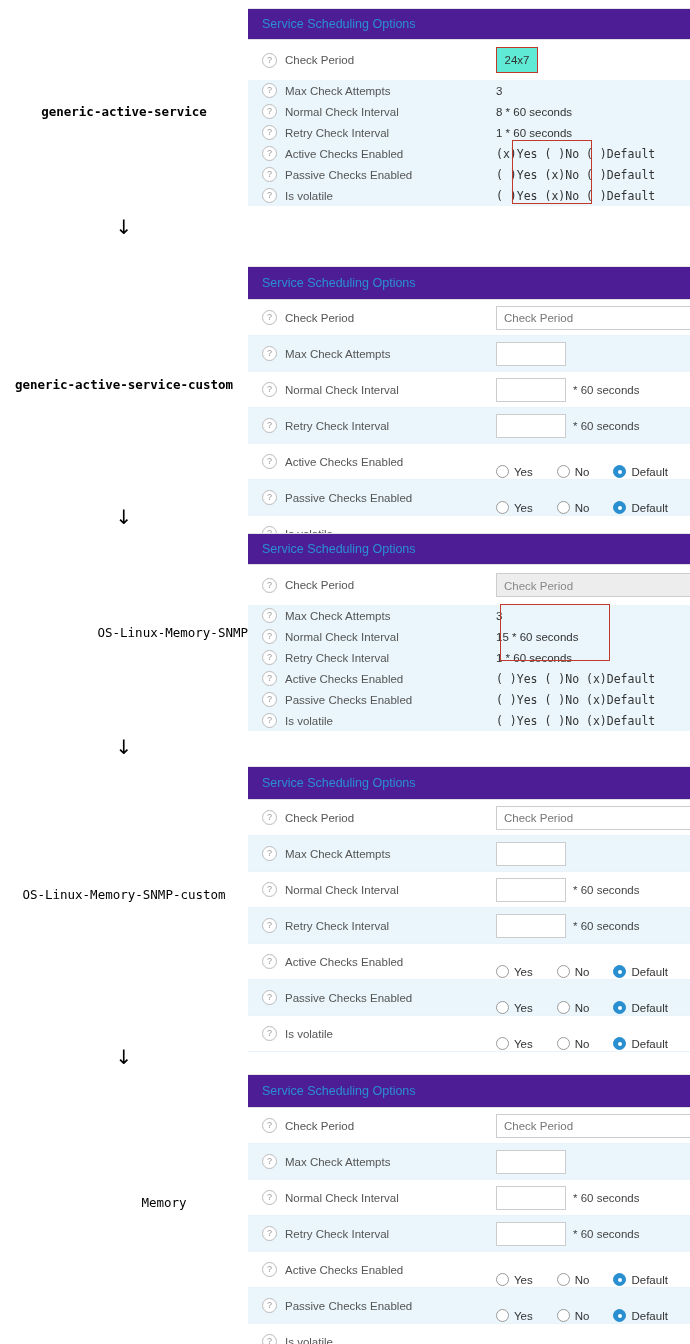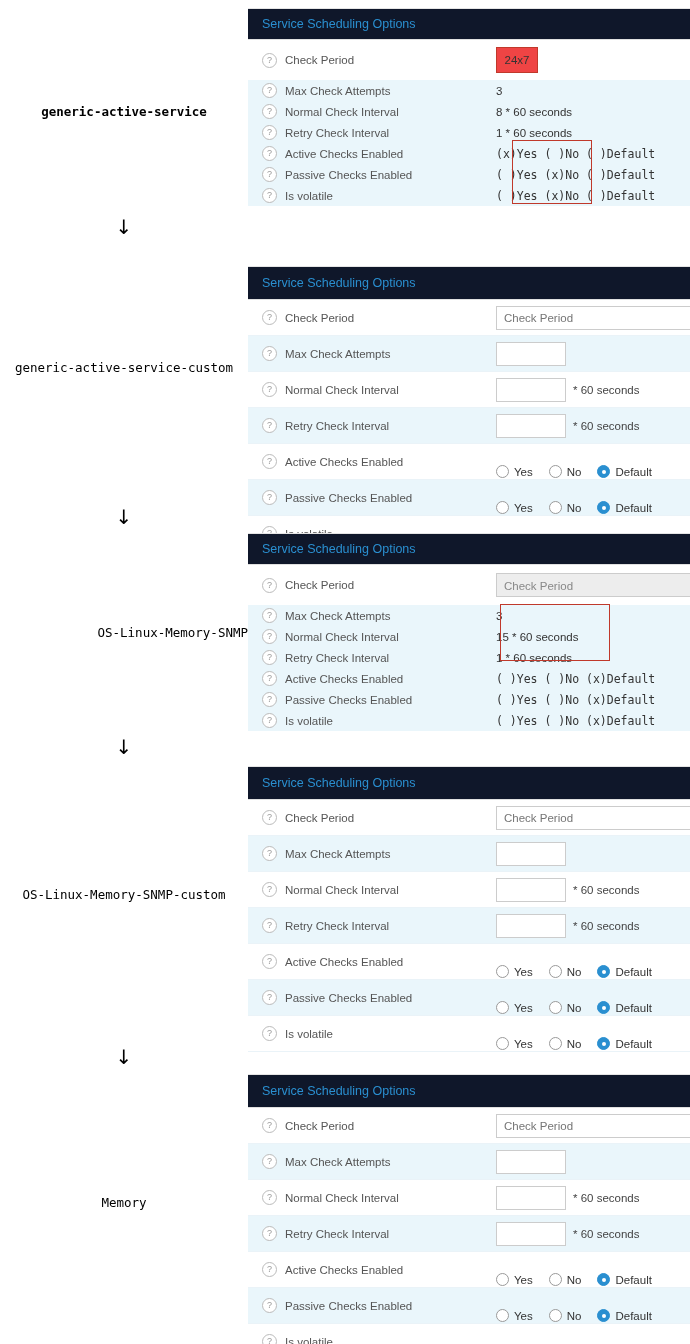--- a/index.html
+++ b/index.html
@@ -39,21 +39,21 @@
   }
   .panel {
     position: absolute;
     left: 248px;
     width: 442px;
     background: #ffffff;
     border-top: 1px solid #e5e5e5;
     box-sizing: border-box;
   }
   .panel-header {
-    background: #0f172a;
+    background: #4c1d95;
     color: #2a8fd0;
     font-size: 12.5px;
     padding: 9px 14px;
     border-bottom: 1px solid #e0e0e0;
   }
   .row {
     display: flex;
     align-items: center;
     box-sizing: border-box;
     border-bottom: 1px solid #eaf3f8;
@@ -121,21 +121,21 @@
     width: 70px;
   }
   .suffix {
     margin-left: 7px;
     color: #444;
     font-size: 11.5px;
   }
   .radio-group {
     display: flex;
     align-items: center;
-    gap: 4px;
+    gap: 12px;
     margin-top: 20px;
   }
   .radio-opt {
     display: flex;
     align-items: center;
     margin-right: 12px;
     font-size: 11.5px;
     color: #333;
   }
   .radio {
@@ -177,21 +177,21 @@
   .cp-box {
     width: 42px;
     height: 26px;
     border: 1.5px solid #c0392b;
     box-sizing: border-box;
     display: flex;
     align-items: center;
     justify-content: center;
     font-size: 11.5px;
     color: #333;
-    background: #ef4444;
+    background: #5eead4;
   }
   .ro-field {
     font-size: 11.5px;
     color: #333;
   }
   .cp-grey {
     width: 300px;
     height: 24px;
     border: 1px solid #ccc;
     background: #ededed;
@@ -268,21 +268,21 @@
         <span>Is volatile</span>
       </div>
       <div class="row-field ascii-radio">( )Yes (x)No ( )Default</div>
     </div>
   </div>
 
   <div class="highlight" style="left:512px; top:140px; width:80px; height:64px;"></div>
 
   <div class="arrow" style="top:215px;">↓</div>
 
-  <div class="label-col" style="top:360px;">generic-active-service-custom</div>
+  <div class="label-col" style="top:377px;font-weight:bold;">generic-active-service-custom</div>
 
   <div class="panel form" style="top:266px;">
     <div class="panel-header">Service Scheduling Options</div>
 
     <div class="row plain">
       <div class="row-label">
         <span class="qmark">?</span>
         <span>Check Period</span>
       </div>
       <div class="row-field">
@@ -562,21 +562,21 @@
         <span class="radio-opt">
             <span class="radio on"></span>
             <span>Default</span>
           </span>
       </div>
     </div>
   </div>
 
   <div class="arrow" style="top:1045px;">↓</div>
 
-  <div class="label-col" style="top:1195px;">Memory</div>
+  <div class="label-col" style="top:1195px;margin-left:40px;">Memory</div>
 
   <div class="panel form" style="top:1074px;">
     <div class="panel-header">Service Scheduling Options</div>
 
     <div class="row plain">
       <div class="row-label">
         <span class="qmark">?</span>
         <span>Check Period</span>
       </div>
       <div class="row-field">

